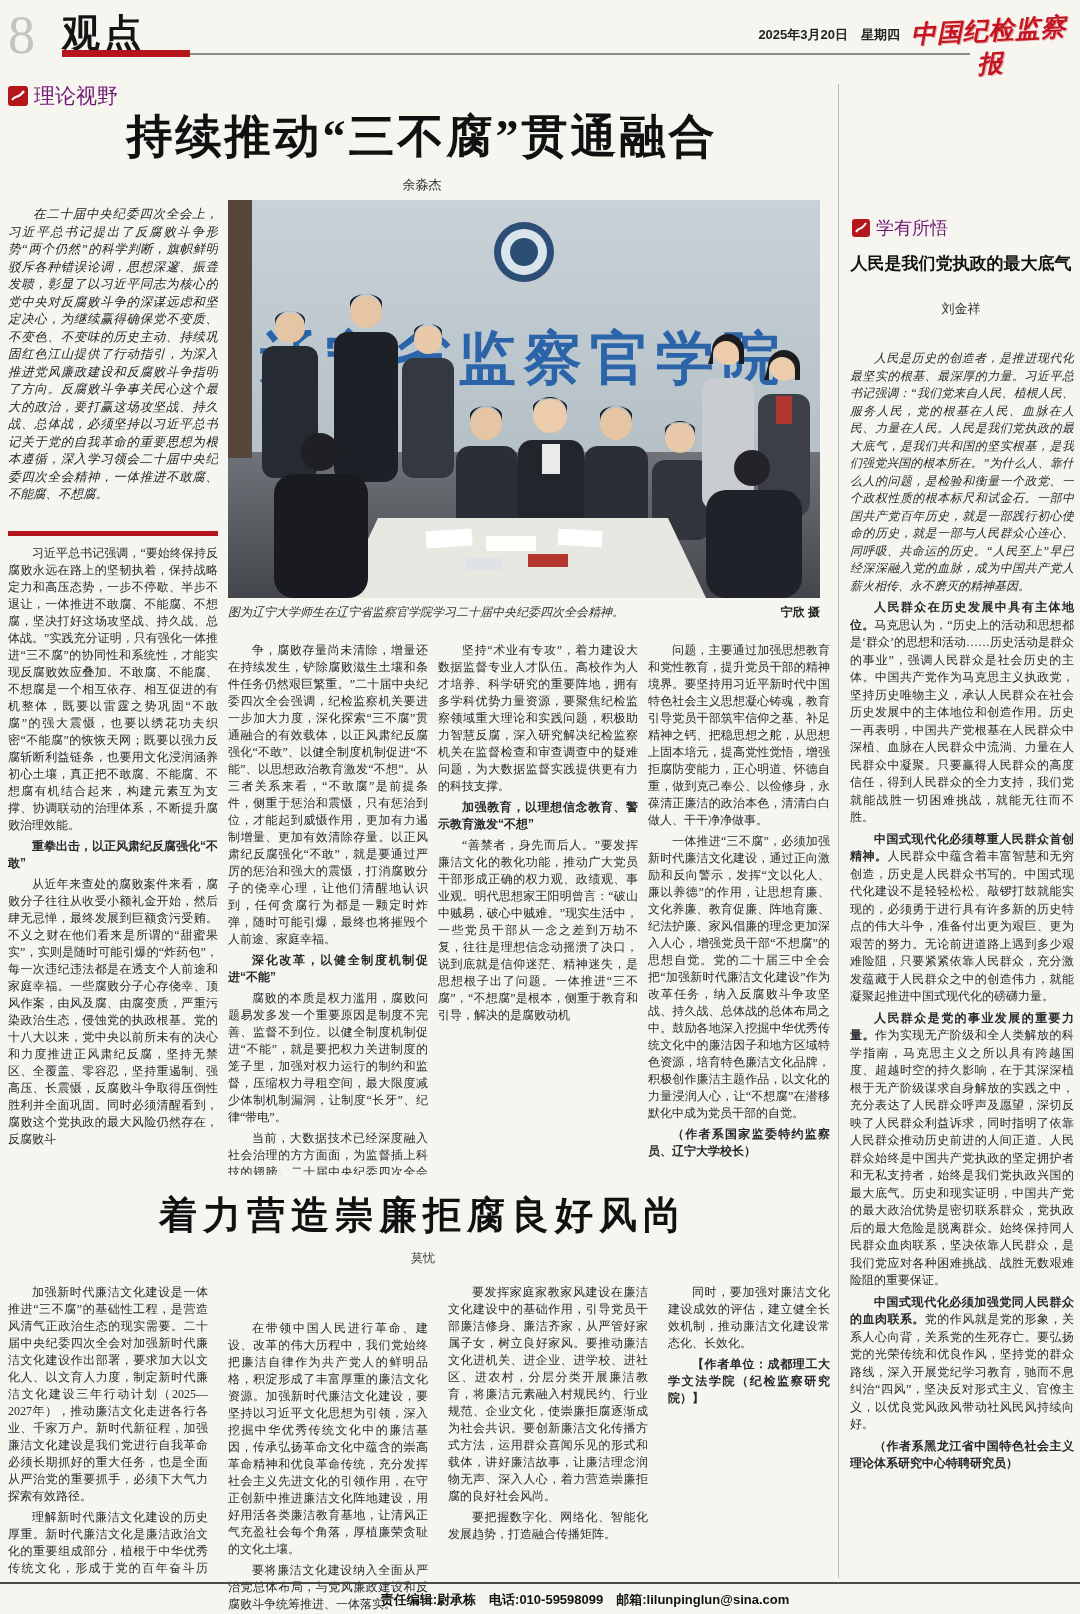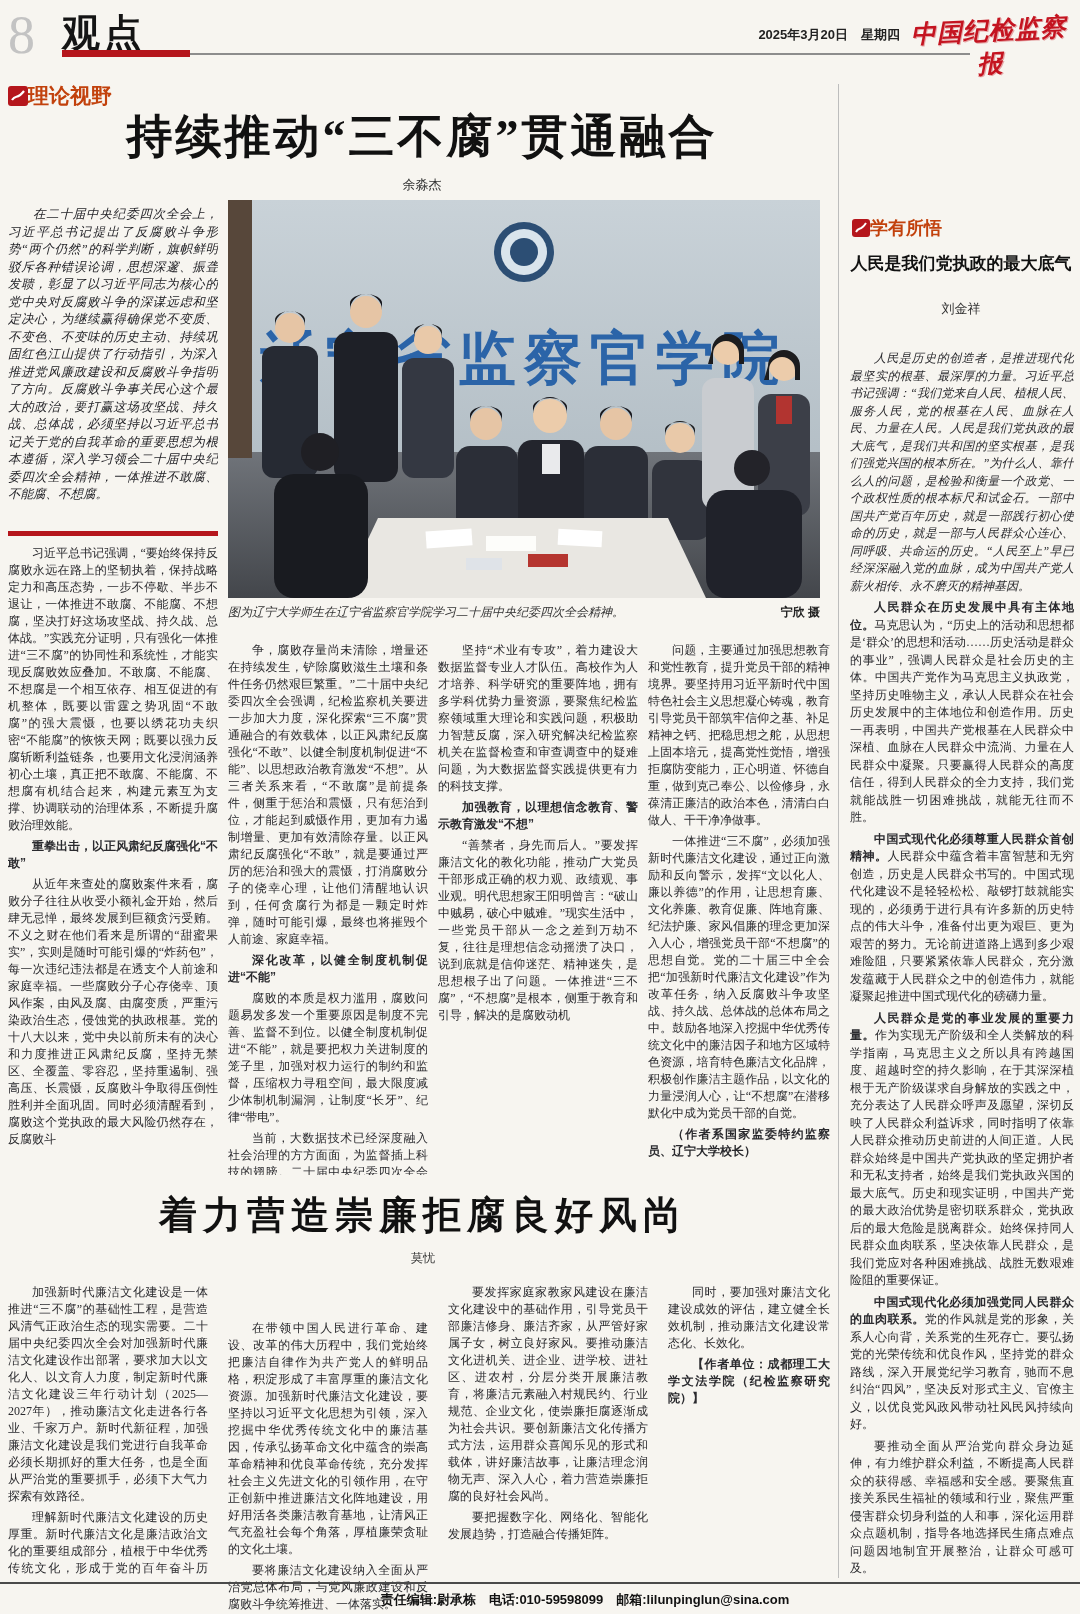--- a/index.html
+++ b/index.html
@@ -9,22 +9,22 @@
   
   .pagenum{font-size:54px;color:#c3c3c3;font-family:"Liberation Serif",serif;}
   .section{font-size:38px;font-weight:bold;font-family:"Liberation Sans",sans-serif;color:#141414;letter-spacing:4px;}
   .redbar{background:#b5161c;}
   .grayline{background:#8d8d8d;}
   .date{font-size:13px;font-weight:bold;font-family:"Liberation Sans",sans-serif;color:#222;}
   .masthead{font-size:25px;font-weight:bold;color:#c41420;font-style:italic;
             font-family:"Liberation Serif",serif;transform:rotate(-3deg);letter-spacing:1px;
             text-shadow:1px 1px 0 rgba(196,20,32,.35);}
   
-  .kicker{display:flex;align-items:center;font-family:"Liberation Sans",sans-serif;
-          font-weight:bold;color:#c2410c;}
+  .kicker{display:flex;align-items:center;gap:6px;font-family:"Liberation Sans",sans-serif;
+          font-weight:normal;color:#701a75;}
   .kicker.big{font-size:21px;}
   .kicker.small{font-size:18px;}
   
   .h-main{font-size:46px;font-weight:bold;text-align:center;letter-spacing:3px;color:#111;
           font-family:"Liberation Serif",serif;}
   .h-side{font-size:17px;font-weight:bold;text-align:center;color:#111;
           font-family:"Liberation Sans",sans-serif;}
   .h-bottom{font-size:38px;font-weight:bold;text-align:center;letter-spacing:6px;color:#111;}
   .byline{font-size:13px;text-align:center;color:#333;font-family:"Liberation Sans",sans-serif;}
   
@@ -195,21 +195,20 @@
   <span>学有所悟</span>
 </div>
 <div class="abs h-side" style="left:848px;top:252px;width:226px;">人民是我们党执政的最大底气</div>
 <div class="abs byline" style="left:848px;top:300px;width:226px;">刘金祥</div>
 <div class="abs col side-col" style="left:850px;top:332px;width:224px;height:1246px;">
   <p class="kai-lead" style="font-style:italic;margin-top:18px;">人民是历史的创造者，是推进现代化最坚实的根基、最深厚的力量。习近平总书记强调：“我们党来自人民、植根人民、服务人民，党的根基在人民、血脉在人民、力量在人民。人民是我们党执政的最大底气，是我们共和国的坚实根基，是我们强党兴国的根本所在。”为什么人、靠什么人的问题，是检验和衡量一个政党、一个政权性质的根本标尺和试金石。一部中国共产党百年历史，就是一部践行初心使命的历史，就是一部与人民群众心连心、同呼吸、共命运的历史。“人民至上”早已经深深融入党的血脉，成为中国共产党人薪火相传、永不磨灭的精神基因。</p>
   <p><strong class="lead-sentence">人民群众在历史发展中具有主体地位。</strong><span>马克思认为，“历史上的活动和思想都是‘群众’的思想和活动……历史活动是群众的事业”，强调人民群众是社会历史的主体。中国共产党作为马克思主义执政党，坚持历史唯物主义，承认人民群众在社会历史发展中的主体地位和创造作用。历史一再表明，中国共产党根基在人民群众中深植、血脉在人民群众中流淌、力量在人民群众中凝聚。只要赢得人民群众的高度信任，得到人民群众的全力支持，我们党就能战胜一切困难挑战，就能无往而不胜。</span></p>
   <p><strong class="lead-sentence">中国式现代化必须尊重人民群众首创精神。</strong><span>人民群众中蕴含着丰富智慧和无穷创造，历史是人民群众书写的。中国式现代化建设不是轻轻松松、敲锣打鼓就能实现的，必须勇于进行具有许多新的历史特点的伟大斗争，准备付出更为艰巨、更为艰苦的努力。无论前进道路上遇到多少艰难险阻，只要紧紧依靠人民群众，充分激发蕴藏于人民群众之中的创造伟力，就能凝聚起推进中国式现代化的磅礴力量。</span></p>
   <p><strong class="lead-sentence">人民群众是党的事业发展的重要力量。</strong><span>作为实现无产阶级和全人类解放的科学指南，马克思主义之所以具有跨越国度、超越时空的持久影响，在于其深深植根于无产阶级谋求自身解放的实践之中，充分表达了人民群众呼声及愿望，深切反映了人民群众利益诉求，同时指明了依靠人民群众推动历史前进的人间正道。人民群众始终是中国共产党执政的坚定拥护者和无私支持者，始终是我们党执政兴国的最大底气。历史和现实证明，中国共产党的最大政治优势是密切联系群众，党执政后的最大危险是脱离群众。始终保持同人民群众血肉联系，坚决依靠人民群众，是我们党应对各种困难挑战、战胜无数艰难险阻的重要保证。</span></p>
   <p><strong class="lead-sentence">中国式现代化必须加强党同人民群众的血肉联系。</strong><span>党的作风就是党的形象，关系人心向背，关系党的生死存亡。要弘扬党的光荣传统和优良作风，坚持党的群众路线，深入开展党纪学习教育，驰而不息纠治“四风”，坚决反对形式主义、官僚主义，以优良党风政风带动社风民风持续向好。</span></p>
-  <p>要推动全面从严治党向群众身边延伸，有力维护群众利益，不断提高人民群众的获得感、幸福感和安全感。要聚焦直接关系民生福祉的领域和行业，聚焦严重侵害群众切身利益的人和事，深化运用群众点题机制，指导各地选择民生痛点难点问题因地制宜开展整治，让群众可感可及。</p>
   <p style="font-family:'Liberation Sans',sans-serif;font-weight:bold;">（作者系黑龙江省中国特色社会主义理论体系研究中心特聘研究员）</p>
 </div>
 
 <div class="abs h-bottom" style="left:8px;top:1190px;width:830px;">着力营造崇廉拒腐良好风尚</div>
 <div class="abs byline" style="left:8px;top:1250px;width:830px;font-size:12px;">莫忧</div>
 <div class="abs col" style="left:8px;top:1284px;width:200px;height:292px;">
   <p>加强新时代廉洁文化建设是一体推进“三不腐”的基础性工程，是营造风清气正政治生态的现实需要。二十届中央纪委四次全会对加强新时代廉洁文化建设作出部署，要求加大以文化人、以文育人力度，制定新时代廉洁文化建设三年行动计划（2025—2027年），推动廉洁文化走进各行各业、千家万户。新时代新征程，加强廉洁文化建设是我们党进行自我革命必须长期抓好的重大任务，也是全面从严治党的重要抓手，必须下大气力探索有效路径。</p>
   <p>理解新时代廉洁文化建设的历史厚重。新时代廉洁文化是廉洁政治文化的重要组成部分，植根于中华优秀传统文化，形成于党的百年奋斗历程。</p>
 </div>
 <div class="abs col" style="left:228px;top:1320px;width:200px;height:292px;">

